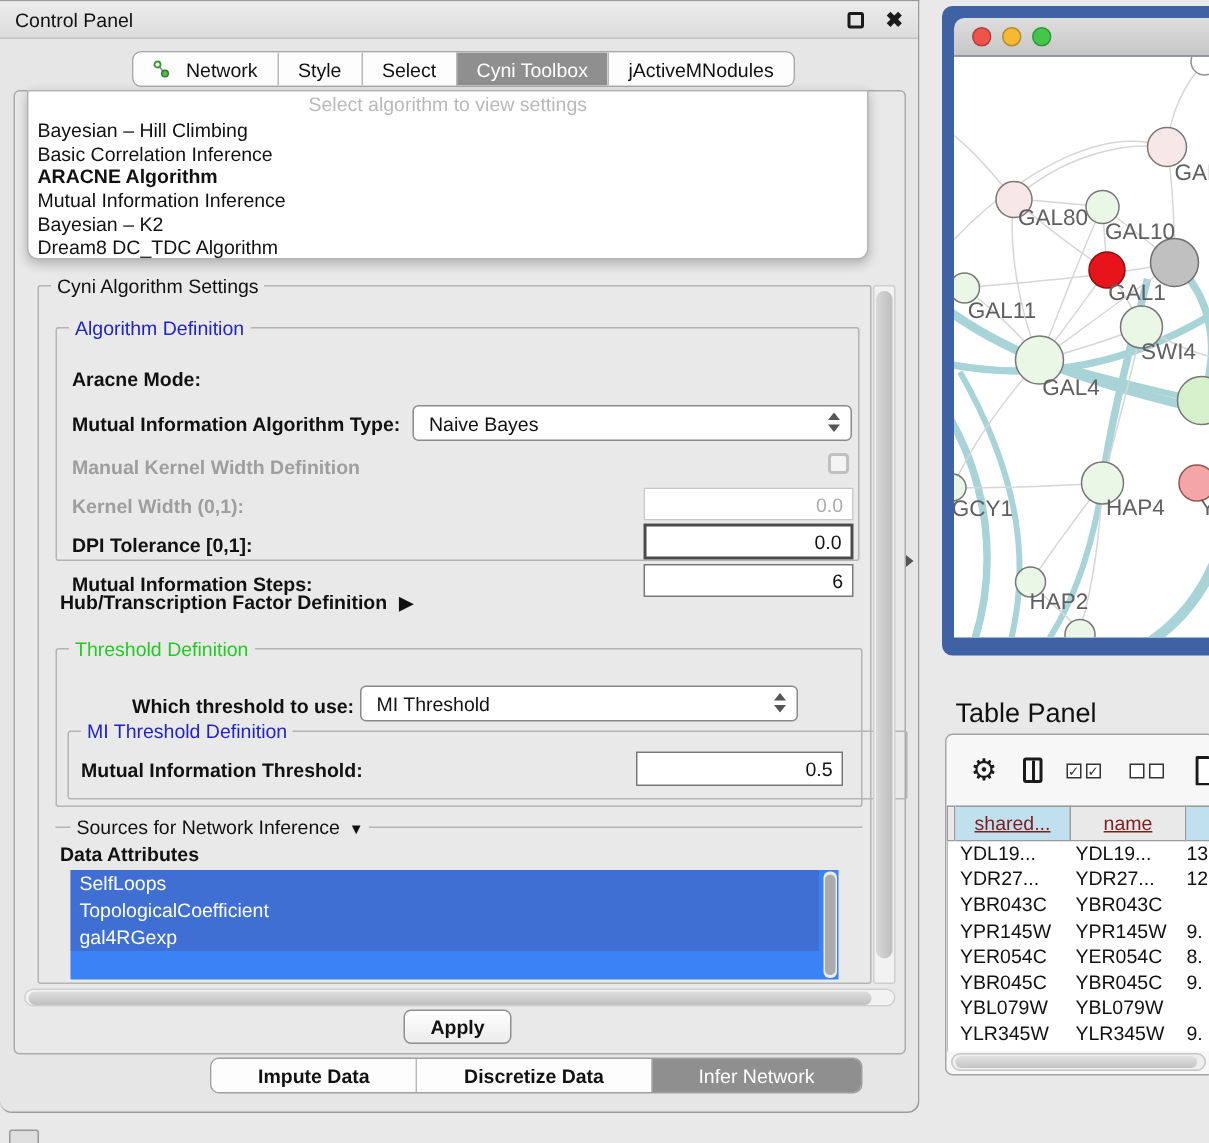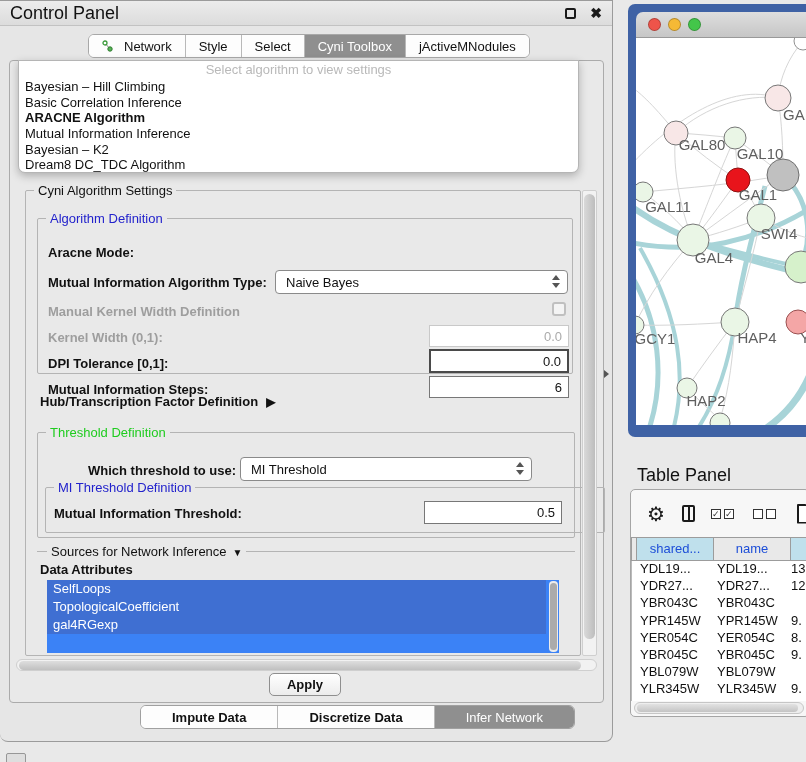--- a/index.html
+++ b/index.html
@@ -7,21 +7,21 @@
               font-family:"Liberation Sans", sans-serif; }
   #app { position:relative; width:806px; height:762px; overflow:hidden; }
 
   
   .cpanel { position:absolute; left:0; top:3; width:613px; height:742px;
             background:#e6e6e6; border:1px solid #9b9b9b; border-left:none;
             border-radius:0 0 8px 8px; }
   .titlebar { position:absolute; left:0; top:0; width:100%; height:25px;
               background:linear-gradient(#ececec,#dcdcdc); border-bottom:1px solid #c2c2c2;
               display:flex; align-items:center; padding:0 10px; }
-  .titlebar .t { font-size:18px; color:#111; flex:1; }
+  .titlebar .t { font-size:13px; color:#111; flex:1; }
   .float-ic { width:11px; height:11px; border:2px solid #1a1a1a; border-radius:2px; margin-right:14px; }
   .close-ic { font-size:14px; font-weight:bold; color:#1a1a1a; line-height:1; }
 
   
   .toptabs { position:absolute; left:88px; top:33px; display:flex; height:24px;
              border:1px solid #a8a8a8; border-radius:6px; overflow:hidden; background:#fff; }
   .toptab { display:flex; align-items:center; padding:0 13px; font-size:13px; color:#111;
             background:#fdfdfd; border-left:1px solid #b9b9b9; white-space:nowrap; }
   .toptab:first-child { border-left:none; }
   .toptab.sel { background:#8f8f8f; color:#fff; }
@@ -112,21 +112,21 @@
   .gear { font-size:20px; color:#1a1a1a; margin-left:16px; }
   .colsic { width:17px; height:17px; border:2px solid #1a1a1a; border-radius:2px; margin-left:17px; position:relative; }
   .colsic:before { content:""; position:absolute; left:50%; top:0; width:2px; height:100%; background:#1a1a1a; }
   .ckpair { margin-left:16px; display:flex; }
   .ck { width:10px; height:10px; border:1.5px solid #333; margin-right:3px; font-size:9px;
         line-height:9px; text-align:center; color:#333; background:#fff; }
   .fileic { width:16px; height:20px; border:2px solid #1a1a1a; margin-left:18px; border-radius:1px;
             clip-path:polygon(0 0,70% 0,100% 25%,100% 100%,0 100%); background:#fff; }
   .thead { position:absolute; left:0; top:47px; width:220px; height:24px; display:flex; }
   .thc { border:1px solid #9c9c9c; border-left:none; background:#e9e9e9; font-size:13px;
-         color:#1d4ed8; text-align:center; line-height:22px; overflow:hidden; white-space:nowrap; }
+         color:#7f1d1d; text-align:center; line-height:22px; overflow:hidden; white-space:nowrap;text-decoration:underline; }
   .thc.first { border-left:1px solid #9c9c9c; width:6px; }
   .thc.sel { background:#bfe0ec; }
   .thc:nth-child(2) { width:77px; } .thc:nth-child(3) { width:77px; } .thc:nth-child(4) { width:40px; }
   .tbody { position:absolute; left:0; top:71px; width:220px; height:140px; overflow:hidden;
            background:#fff; border-left:1px solid #bbb; }
   .trow { display:flex; height:17.2px; font-size:13px; color:#111; }
   .trow span { display:block; white-space:nowrap; overflow:hidden; }
   .trow span:nth-child(1) { width:77px; padding-left:8px; }
   .trow span:nth-child(2) { width:77px; padding-left:8px; }
   .trow span:nth-child(3) { width:40px; padding-left:5px; }

